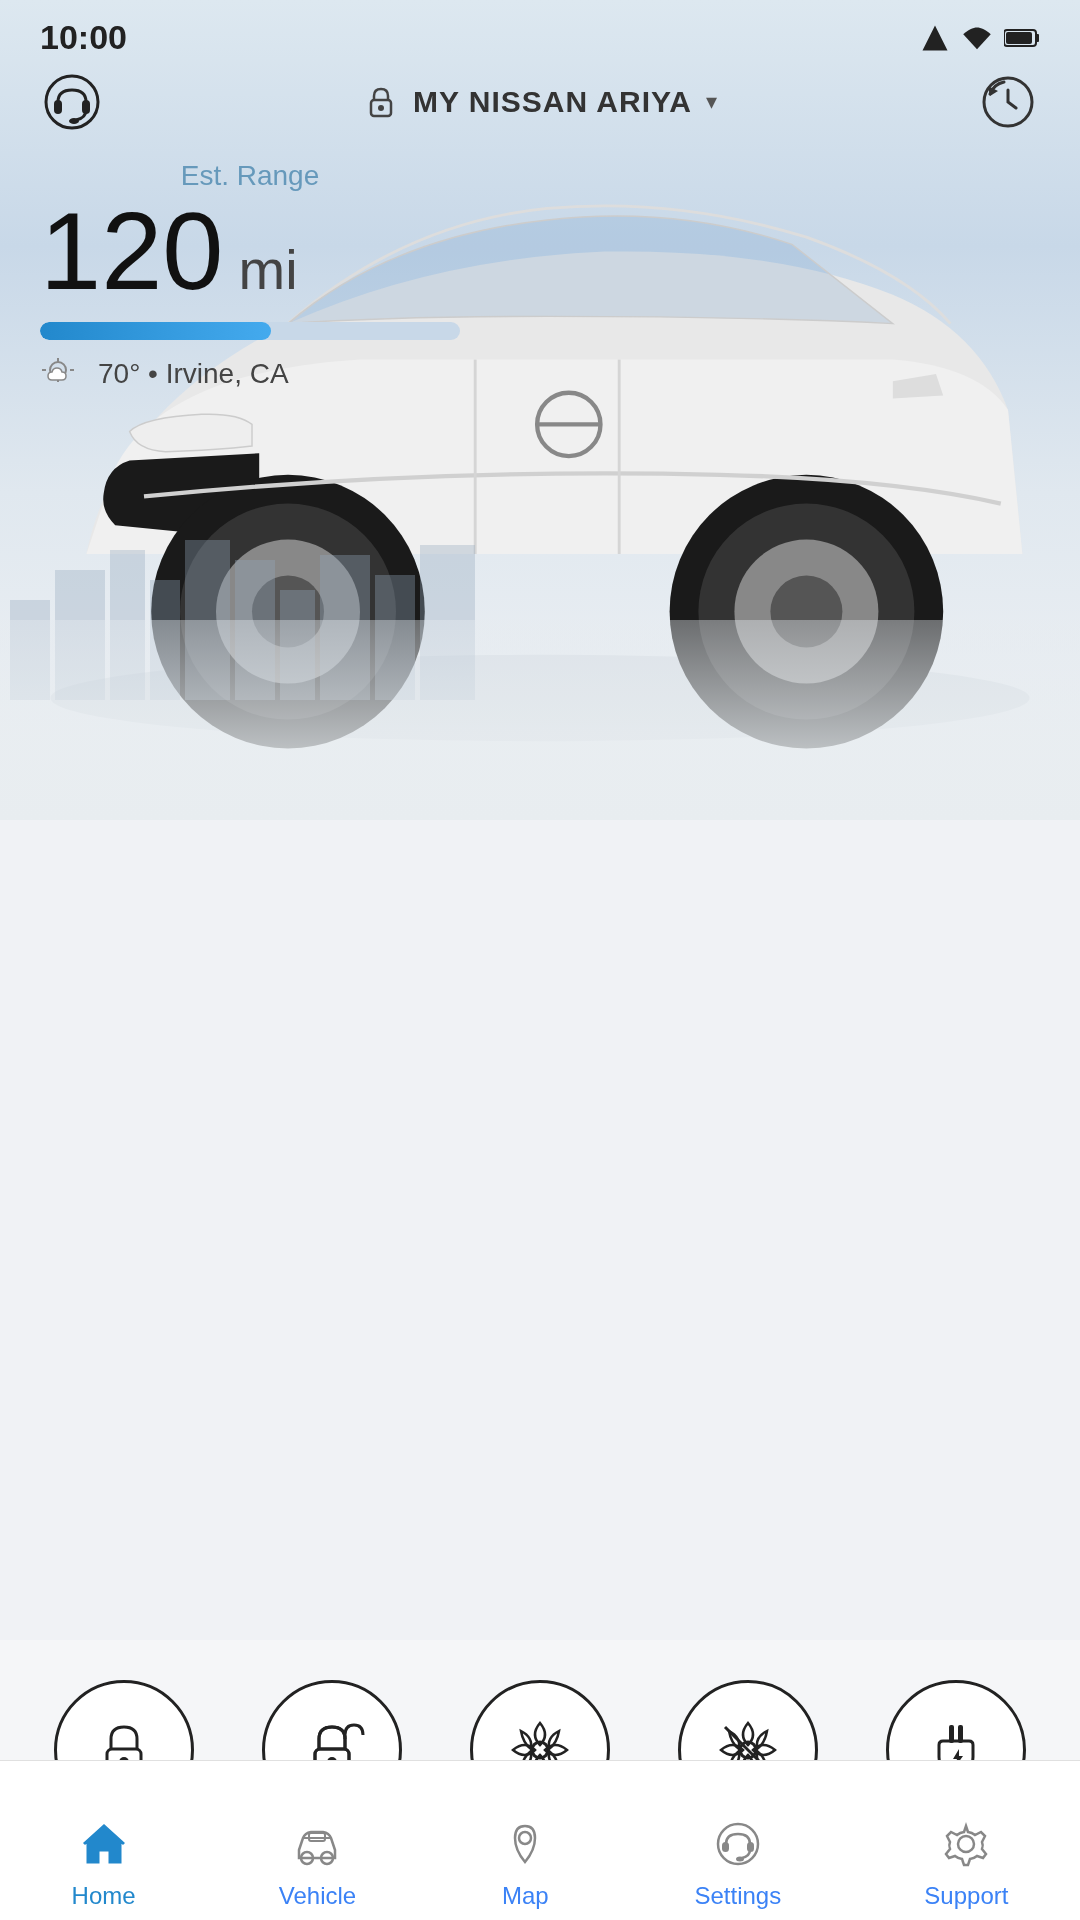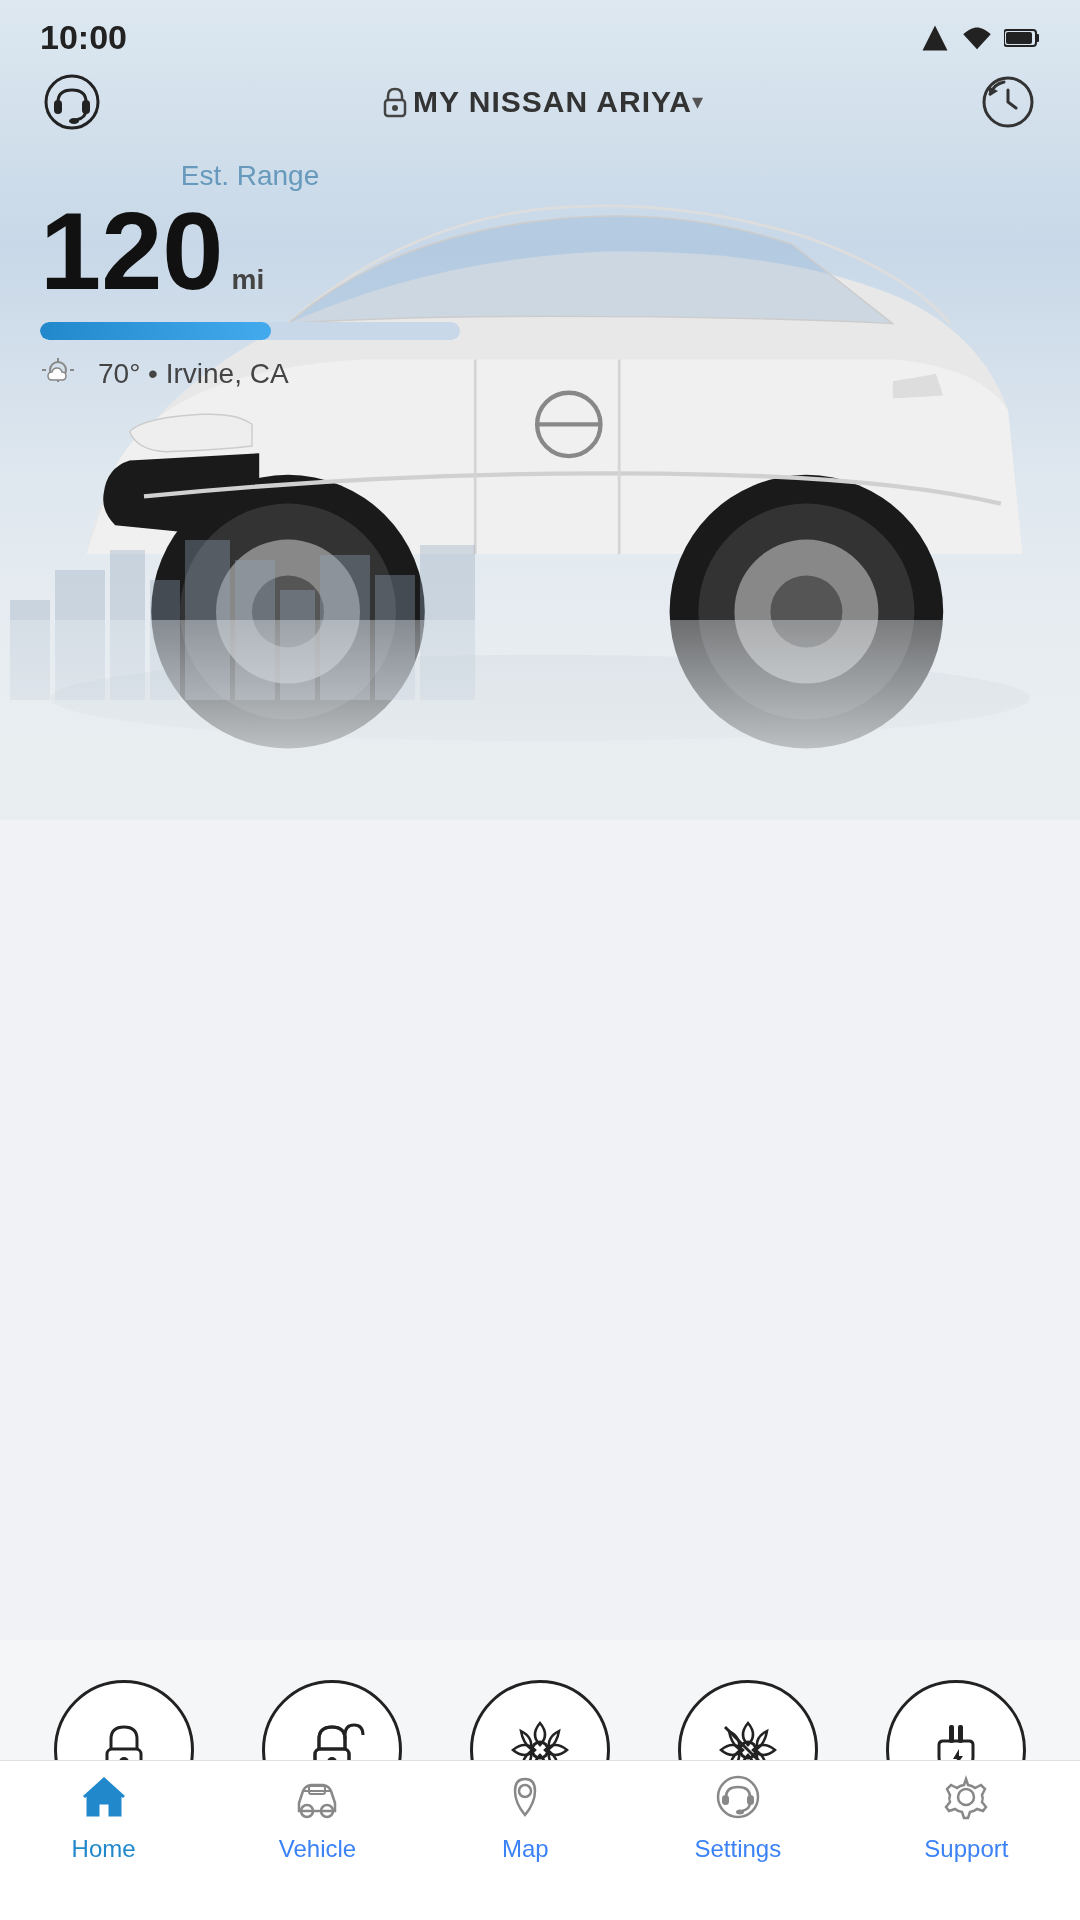--- a/index.html
+++ b/index.html
@@ -77,20 +77,21 @@
     .header-support-icon {
       width: 64px;
       height: 64px;
       display: flex;
       align-items: center;
       justify-content: center;
     }
     .header-title-group {
       display: flex;
       align-items: center;
+      gap: 14px;
     }
     .header-title {
       font-size: 30px;
       font-weight: 700;
       color: #333;
       letter-spacing: 1px;
     }
     .header-chevron {
       font-size: 22px;
       color: #555;
@@ -112,29 +113,29 @@
     }
     .est-range-label {
       font-size: 28px;
       color: #6699bb;
       font-weight: 500;
       margin-bottom: 4px;
       text-align: center;
     }
     .range-value {
       font-size: 110px;
-      font-weight: 700;
+      font-weight: 400;
       color: #111;
       line-height: 1;
     }
     .range-unit {
-      font-size: 28px;
-      font-weight: 700;
+      font-size: 56px;
+      font-weight: 400;
       color: #444;
-      margin-left: 8px;
+      margin-left: 15px;
     }
     .range-bar-wrap {
       width: 420px;
       height: 18px;
       background: #c8d8e8;
       border-radius: 9px;
       margin: 16px 0;
       overflow: hidden;
     }
     .range-bar-fill {
@@ -194,21 +195,21 @@
     
     .bottom-nav {
       position: fixed;
       bottom: 0;
       left: 0;
       width: 1080px;
       height: 160px;
       background: #fff;
       display: flex;
       justify-content: space-around;
-      align-items: flex-start;
+      align-items: flex-end;
       border-top: 1px solid #e0e0e0;
       z-index: 100;
     }
     .nav-item {
       display: flex;
       flex-direction: column;
       align-items: center;
       gap: 8px;
       cursor: pointer;
       padding: 10px 20px;

